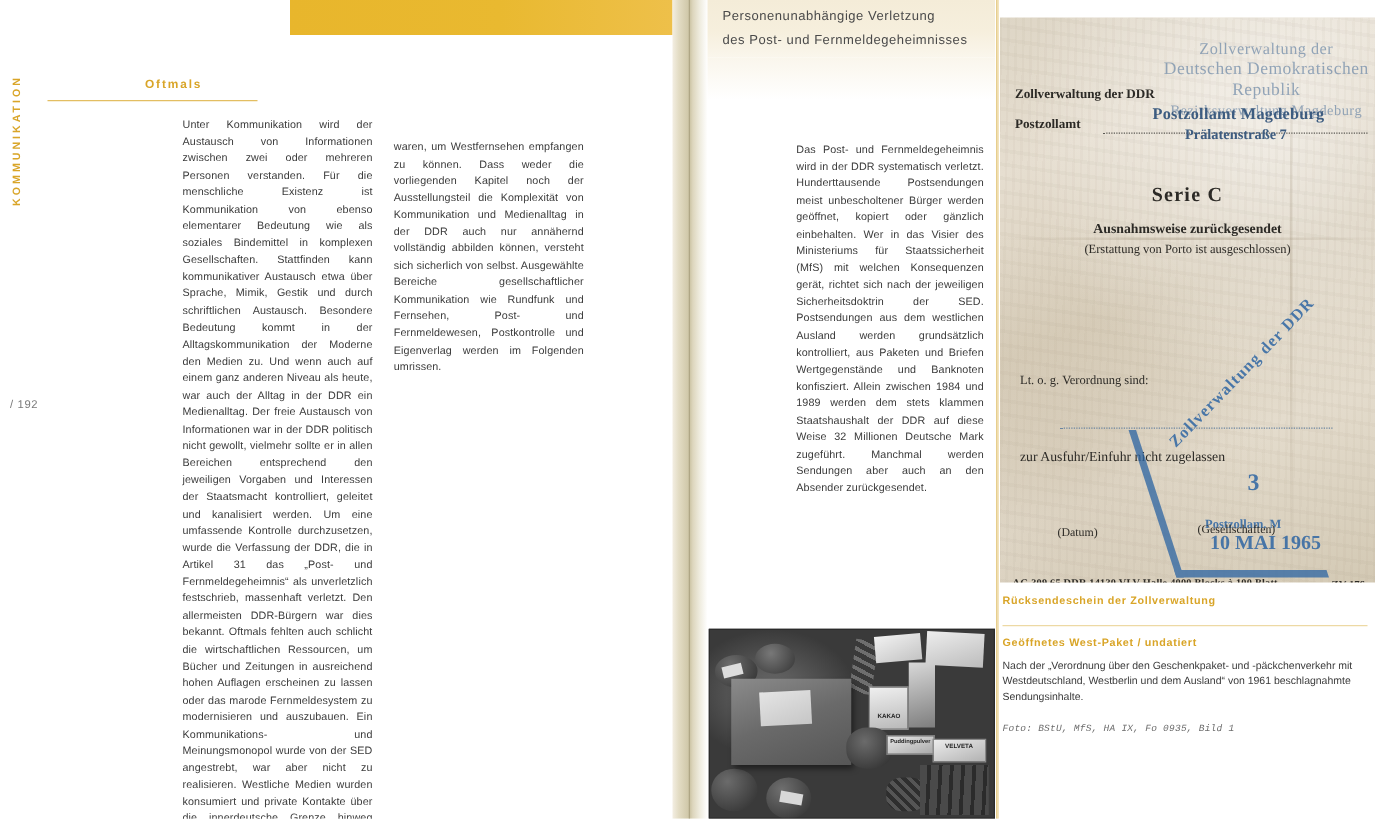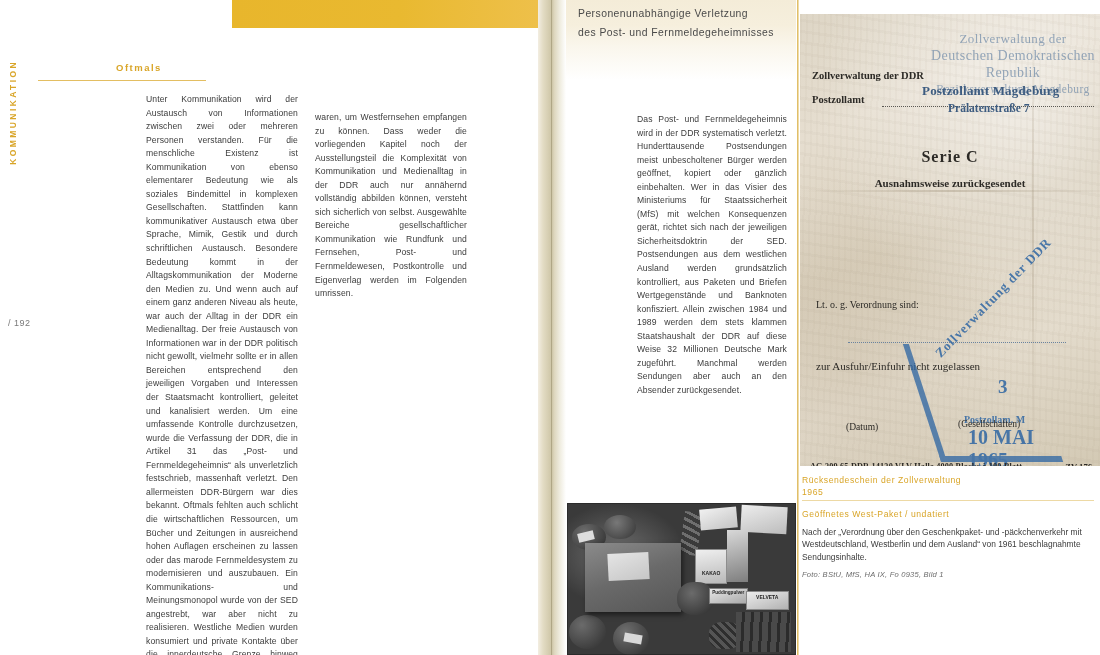--- a/index.html
+++ b/index.html
@@ -183,38 +183,38 @@
     border-left:6px solid #2f66a3;border-bottom:6px solid #2f66a3;
     transform:skewX(18deg);opacity:.9;
   }
   .stamp-num{
     position:absolute;left:70px;top:32px;font-size:19px;font-weight:bold;color:#2f66a3;
   }
   .stamp-post{
     position:absolute;left:36px;top:70px;font-size:10px;font-weight:bold;color:#2f66a3;
   }
   .stamp-date{
-    position:absolute;left:40px;top:82px;font-size:20px;font-weight:bold;color:#2f66a3;
+    position:absolute;left:40px;top:82px;font-size:16px;font-weight:bold;color:#2f66a3;
   }
 
   
   .cap-block{position:absolute;left:802px;width:292px;}
   #cap1{top:474px;}
   #cap2{top:508px;}
   .cap-title{
-    color:#d9a528;font-size:8.6px;font-weight:normal;letter-spacing:.55px;line-height:12px;
+    color:#d9a528;font-size:8.6px;font-weight:bold;letter-spacing:.55px;line-height:12px;
   }
   .cap-rule{
     position:absolute;left:802px;top:500px;width:292px;height:1px;background:#edd9a4;
   }
   .cap-body{
     margin-top:6px;font-size:8.4px;line-height:12.4px;color:#3b3b3b;
   }
   .cap-credit{
-    margin-top:7px;font-size:7.6px;font-style:italic;color:#6d6d6d;letter-spacing:.2px;
+    margin-top:17px;font-size:7.6px;font-style:italic;color:#6d6d6d;letter-spacing:.2px;font-family:Liberation Mono, monospace;
   }
 
   
   .photo{
     position:absolute;left:567px;top:503px;width:229px;height:152px;
     overflow:hidden;background:#2a2a2a;
     filter:grayscale(1);
   }
   .photo-bg{
     position:absolute;inset:0;
@@ -338,20 +338,21 @@
     </div>
 
     <div class="typ f-zoll">Zollverwaltung der DDR</div>
     <div class="typ f-amt">Postzollamt</div>
     <div class="dotline"></div>
     <div class="typ f-postzollamt-mag">Postzollamt Magdeburg</div>
     <div class="typ f-strasse">Prälatenstraße 7</div>
 
     <div class="typ f-serie">Serie C</div>
     <div class="typ f-ausnahme">Ausnahmsweise zurückgesendet</div>
+    <div class="typ f-erstattung">(Erstattung von Porto ist ausgeschlossen)</div>
 
 
     <div class="f-lt">Lt. o. g. Verordnung sind:</div>
     <div class="f-handline"></div>
     <div class="f-zur">zur Ausfuhr/Einfuhr nicht zugelassen</div>
 
     <div class="stamp">
       <div class="stamp-wedge"></div>
       <div class="stamp-diag">Zollverwaltung der DDR</div>
       <div class="stamp-num">3</div>
@@ -362,21 +363,20 @@
     <div class="f-datum">(Datum)</div>
     <div class="f-kontroll">(Gesellschaften)</div>
 
     <div class="f-footer">AG  309 65 DDR 14130  VLV Halle  4000 Blocks à 100 Blatt</div>
     <div class="f-zv">ZV 176</div>
   </div>
 
   <div class="cap-block" id="cap1">
     <div class="cap-title">
       <div>Rücksendeschein der Zollverwaltung</div>
-      <div>1965</div>
     </div>
   </div>
   <div class="cap-rule"></div>
 
   <div class="cap-block" id="cap2">
     <div class="cap-title">Geöffnetes West-Paket / undatiert</div>
     <div class="cap-body">Nach der „Verordnung über den Geschenkpaket- und -päckchenverkehr  mit Westdeutschland, Westberlin und dem Ausland“ von 1961 beschlagnahmte Sendungsinhalte.</div>
     <div class="cap-credit">Foto: BStU, MfS, HA IX, Fo 0935, Bild 1</div>
   </div>
 

